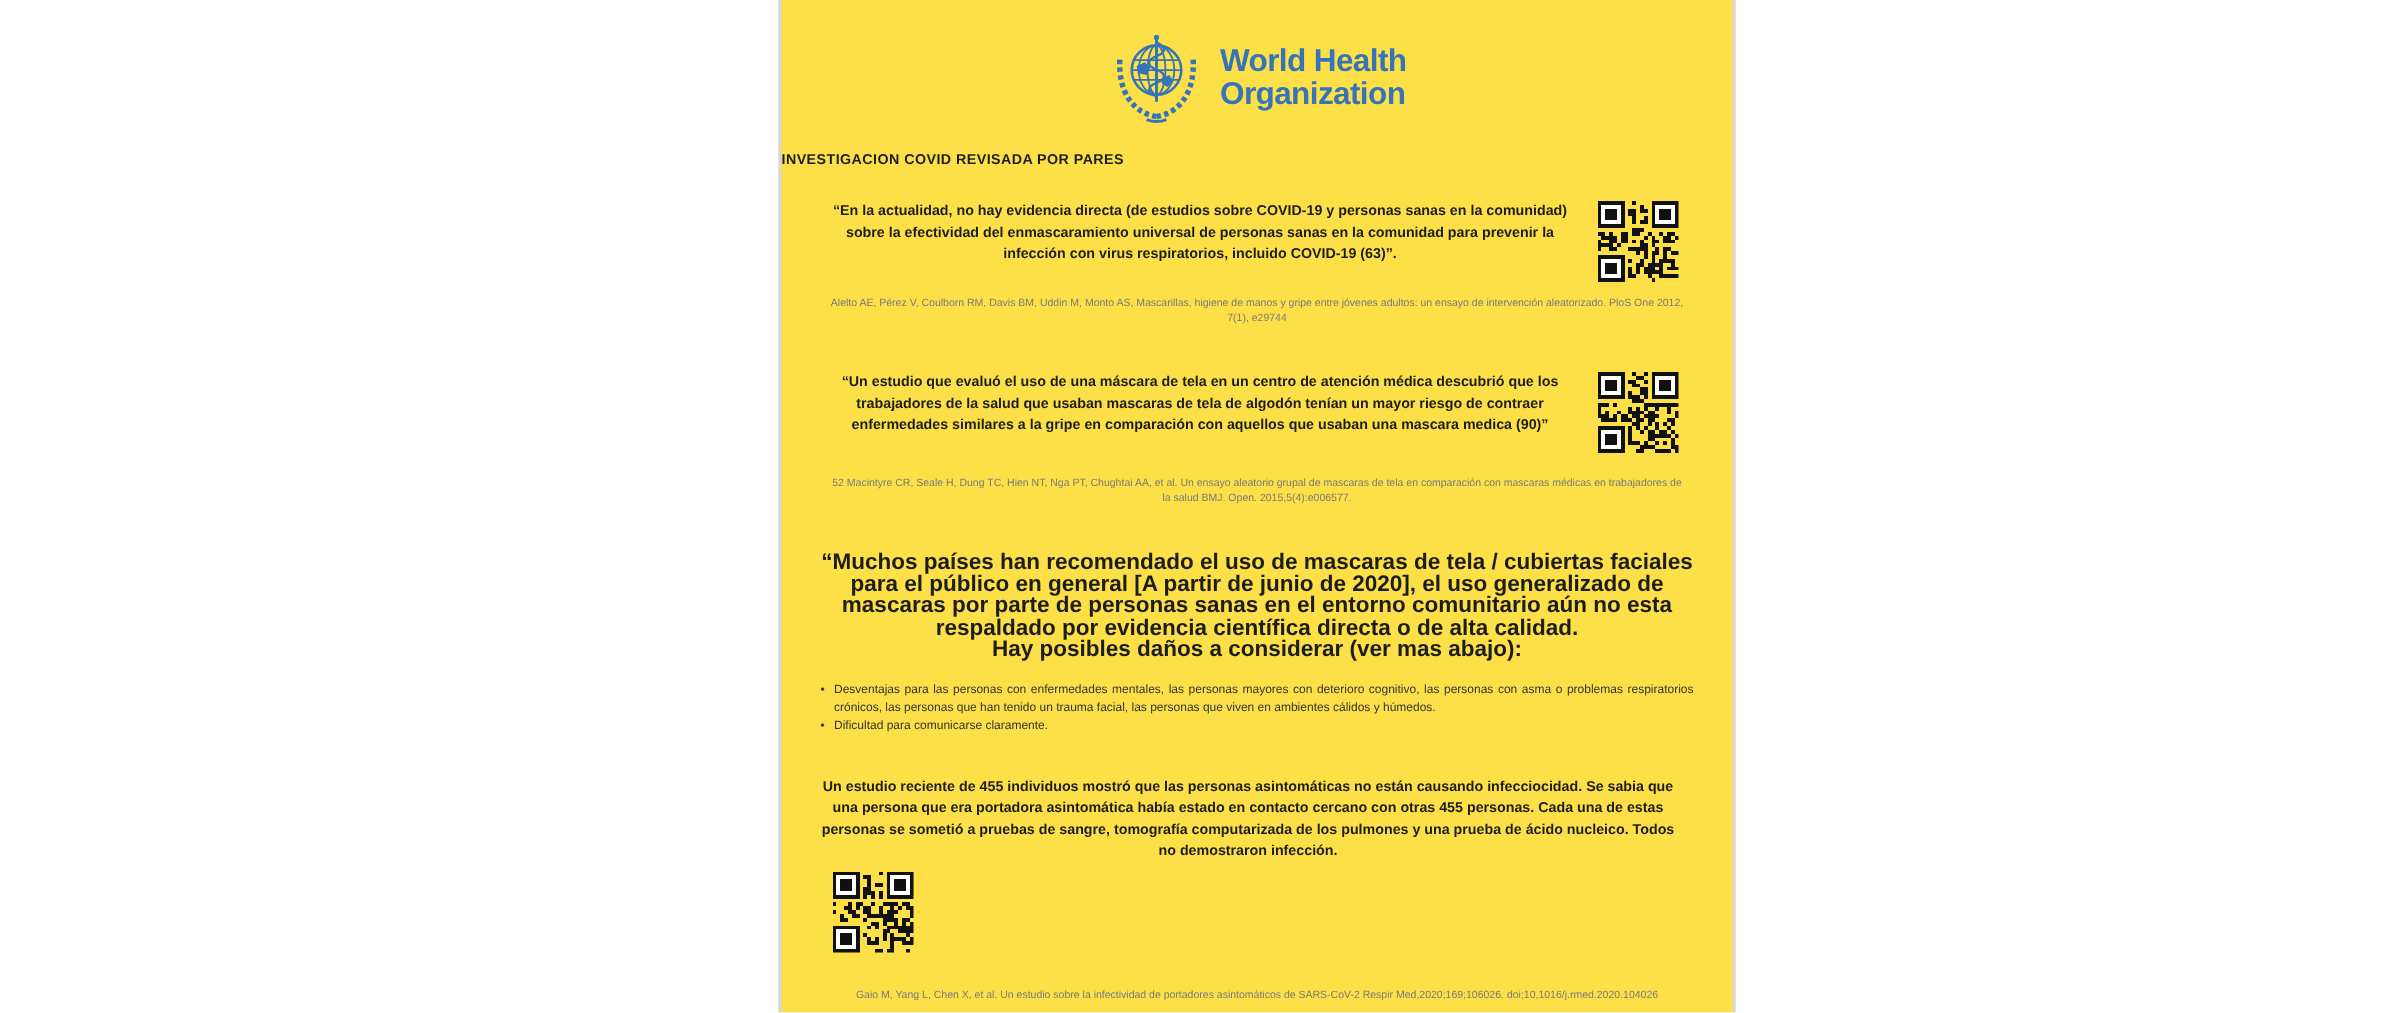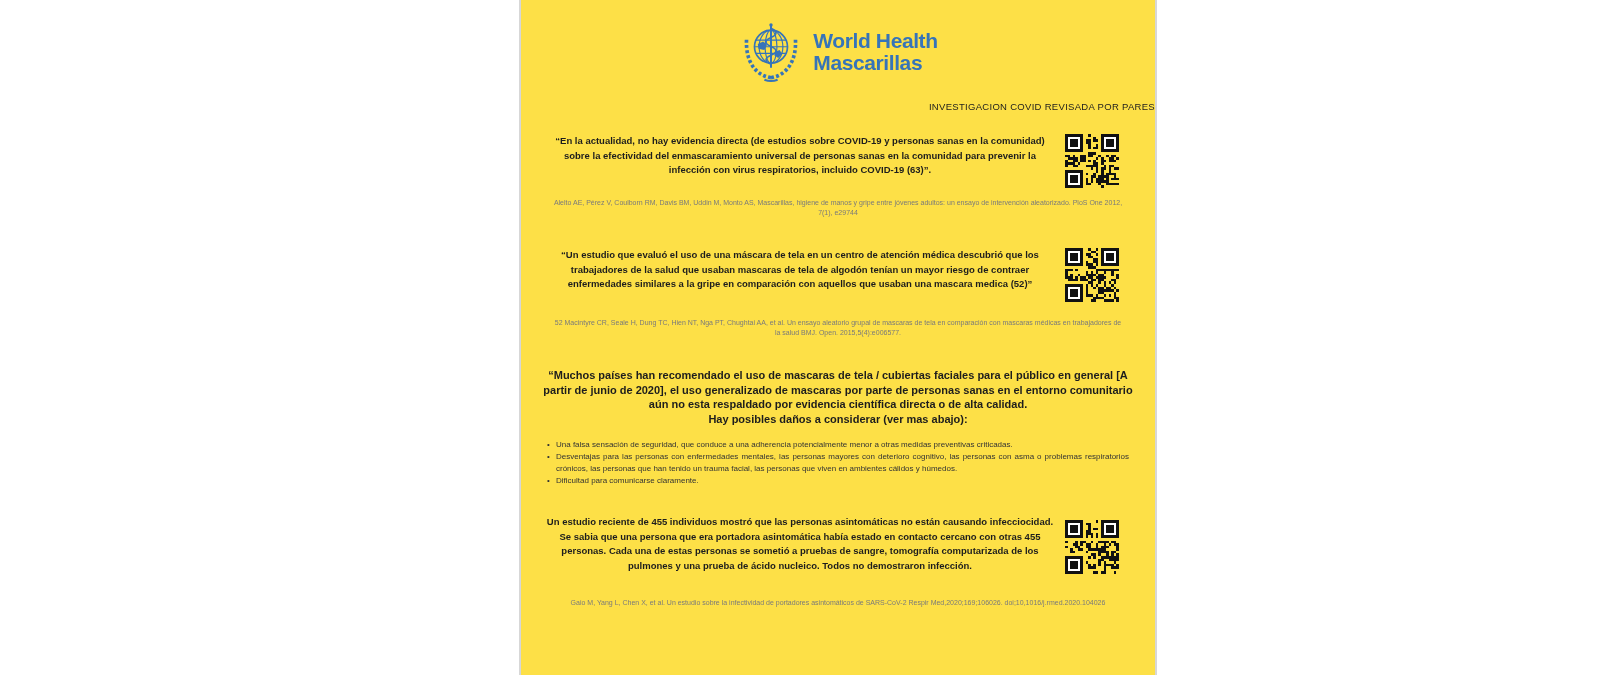--- a/index.html
+++ b/index.html
@@ -12,42 +12,42 @@
     border-left:2px solid #d7d7d7; border-right:2px solid #d7d7d7;
     padding-top:18px;
   }
   
   .logo-row { display:flex; justify-content:center; align-items:center; height:68px; }
   .emblem { width:66px; height:66px; flex:0 0 auto; }
   .logo-text { margin-left:9px; color:#3674b9; font-weight:bold;
                font-size:21px; line-height:22px; letter-spacing:-0.4px; }
   .logo-text span { display:block; }
   
-  .doc-title { margin-top:15px; text-align:right; font-weight:normal;
+  .doc-title { margin-top:15px; text-align:left; font-weight:bold;
                font-size:9.5px; letter-spacing:0.3px; color:#1d1d1d; }
   .doc-date  { margin-top:4px; text-align:center; font-weight:bold;
                font-size:9.5px; color:#1d1d1d; }
   
   .quote-row { display:flex; align-items:flex-start; padding:0 36px 0 24px; }
   .quote-text { flex:1; text-align:center; font-weight:bold; color:#1d1d1d;
                 font-size:9.5px; line-height:14.5px; }
   .qr { width:54px; height:54px; margin-left:10px; flex:0 0 auto; }
   .row-1 { margin-top:22px; }
   .row-2 { margin-top:30px; }
-  .row-4 { margin-top:28px; }
+  .row-4 { margin-top:28px;flex-direction:column; }
   .row-4 .qr { margin-top:5px; }
   
   .citation { text-align:center; color:#7a7a7a; font-size:7px; line-height:10px;
               padding:0 32px; }
   .cit-1 { margin-top:10px; }
   .cit-2 { margin-top:16px; }
   .cit-3 { margin-top:24px; }
   
   .statement { margin-top:30px; padding:0 22px; text-align:center;
-               font-weight:bold; color:#1d1d1d; font-size:11px; line-height:14.5px; }
+               font-weight:bold; color:#1d1d1d; font-size:15px; line-height:14.5px; }
   .statement .sub { display:block; }
   
   .bullets { margin-top:13px; padding:0 26px 0 26px; list-style:none; }
   .bullets li { position:relative; padding-left:9px; color:#333333;
                 font-size:8px; line-height:12px; text-align:justify; }
   .bullets li::before { content:"\2022"; position:absolute; left:0; top:0; }
 </style>
 </head>
 <body>
 
@@ -76,21 +76,21 @@
         <line x1="50" y1="9" x2="50" y2="74" stroke="#3674b9" stroke-width="3"></line>
         <circle cx="50" cy="9" r="2.6" fill="#3674b9"></circle>
         <path d="M50,14 c10,4.5 10,10 0,14 c-10,4 -10,9.5 0,13.5 c10,4 10,9.5 0,13.5 c-10,4 -10,9.5 0,13.5" stroke="#3674b9" stroke-width="2.4"></path>
 
         <path d="M50,89 C26,85 11,64 13,30" stroke="#3674b9" stroke-width="5.5" stroke-dasharray="4.5 3.4"></path>
         <path d="M50,89 C74,85 89,64 87,30" stroke="#3674b9" stroke-width="5.5" stroke-dasharray="4.5 3.4"></path>
         <path d="M40,92 q10,4 20,0" stroke="#3674b9" stroke-width="3"></path>
       </svg>
       <div class="logo-text">
         <span>World Health</span>
-        <span>Mascarillas</span>
+        <span>Organization</span>
       </div>
     </div>
 
     <div class="doc-title">INVESTIGACION COVID REVISADA POR PARES</div>
 
     <div class="quote-row row-1">
       <div class="quote-text">“En la actualidad, no hay evidencia directa (de estudios sobre COVID-19 y personas sanas en la comunidad) sobre la efectividad del enmascaramiento universal de personas sanas en la comunidad para prevenir la infección con virus respiratorios, incluido COVID-19 (63)”.</div>
       <div class="qr"><svg viewBox="0 0 21 21" width="100%" height="100%" shape-rendering="crispEdges">
             <rect x="9" y="0" width="1" height="1" fill="#111111"></rect>
             <rect x="11" y="1" width="1" height="1" fill="#111111"></rect>
@@ -217,21 +217,21 @@
             <rect x="15" y="1" width="5" height="5" fill="#fff"></rect>
             <rect x="16" y="2" width="3" height="3" fill="#111111"></rect>
             <rect x="0" y="14" width="7" height="7" fill="#111111"></rect>
             <rect x="1" y="15" width="5" height="5" fill="#fff"></rect>
             <rect x="2" y="16" width="3" height="3" fill="#111111"></rect>
           </svg></div>
     </div>
     <div class="citation cit-1">Alelto AE, Pérez V, Coulborn RM, Davis BM, Uddin M, Monto AS, Mascarillas, higiene de manos y gripe entre jóvenes adultos: un ensayo de intervención aleatorizado. PloS One 2012, 7(1), e29744</div>
 
     <div class="quote-row row-2">
-      <div class="quote-text">“Un estudio que evaluó el uso de una máscara de tela en un centro de atención médica descubrió que los trabajadores de la salud que usaban mascaras de tela de algodón tenían un mayor riesgo de contraer enfermedades similares a la gripe en comparación con aquellos que usaban una mascara medica (52)”</div>
+      <div class="quote-text">“Un estudio que evaluó el uso de una máscara de tela en un centro de atención médica descubrió que los trabajadores de la salud que usaban mascaras de tela de algodón tenían un mayor riesgo de contraer enfermedades similares a la gripe en comparación con aquellos que usaban una mascara medica (90)”</div>
       <div class="qr"><svg viewBox="0 0 21 21" width="100%" height="100%" shape-rendering="crispEdges">
             <rect x="9" y="0" width="1" height="1" fill="#111111"></rect>
             <rect x="12" y="0" width="1" height="1" fill="#111111"></rect>
             <rect x="10" y="1" width="1" height="1" fill="#111111"></rect>
             <rect x="11" y="1" width="1" height="1" fill="#111111"></rect>
             <rect x="8" y="2" width="1" height="1" fill="#111111"></rect>
             <rect x="9" y="2" width="1" height="1" fill="#111111"></rect>
             <rect x="12" y="2" width="1" height="1" fill="#111111"></rect>
             <rect x="9" y="3" width="1" height="1" fill="#111111"></rect>
             <rect x="10" y="3" width="1" height="1" fill="#111111"></rect>
@@ -364,21 +364,20 @@
             <rect x="2" y="16" width="3" height="3" fill="#111111"></rect>
           </svg></div>
     </div>
     <div class="citation cit-2">52 Macintyre CR, Seale H, Dung TC, Hien NT, Nga PT, Chughtai AA, et al. Un ensayo aleatorio grupal de mascaras de tela en comparación con mascaras médicas en trabajadores de la salud BMJ. Open. 2015,5(4):e006577.</div>
 
     <div class="statement">
       <span>“Muchos países han recomendado el uso de mascaras de tela / cubiertas faciales para el público en general [A partir de junio de 2020], el uso generalizado de mascaras por parte de personas sanas en el entorno comunitario aún no esta respaldado por evidencia científica directa o de alta calidad.</span>
       <span class="sub">Hay posibles daños a considerar (ver mas abajo):</span>
     </div>
     <ul class="bullets">
-      <li>Una falsa sensación de seguridad, que conduce a una adherencia potencialmente menor a otras medidas preventivas criticadas.</li>
       <li>Desventajas para las personas con enfermedades mentales, las personas mayores con deterioro cognitivo, las personas con asma o problemas respiratorios crónicos, las personas que han tenido un trauma facial, las personas que viven en ambientes cálidos y húmedos.</li>
       <li>Dificultad para comunicarse claramente.</li>
     </ul>
 
     <div class="quote-row row-4">
       <div class="quote-text">Un estudio reciente de 455 individuos mostró que las personas asintomáticas no están causando infecciocidad. Se sabia que una persona que era portadora asintomática había estado en contacto cercano con otras 455 personas. Cada una de estas personas se sometió a pruebas de sangre, tomografía computarizada de los pulmones y una prueba de ácido nucleico. Todos no demostraron infección.</div>
       <div class="qr"><svg viewBox="0 0 21 21" width="100%" height="100%" shape-rendering="crispEdges">
             <rect x="12" y="0" width="1" height="1" fill="#111111"></rect>
             <rect x="8" y="1" width="1" height="1" fill="#111111"></rect>
             <rect x="9" y="1" width="1" height="1" fill="#111111"></rect>

